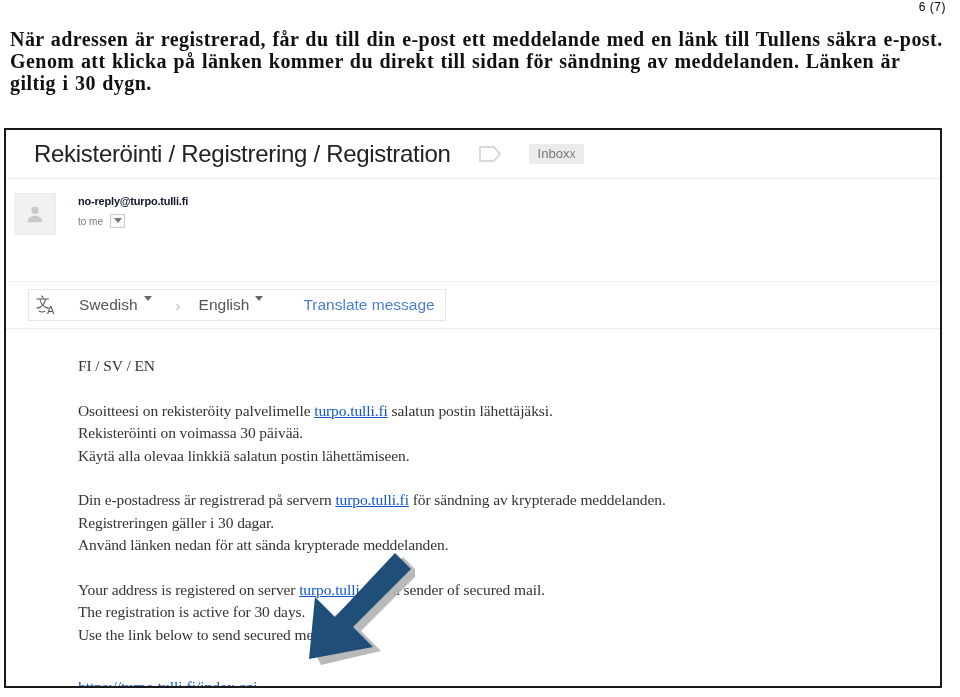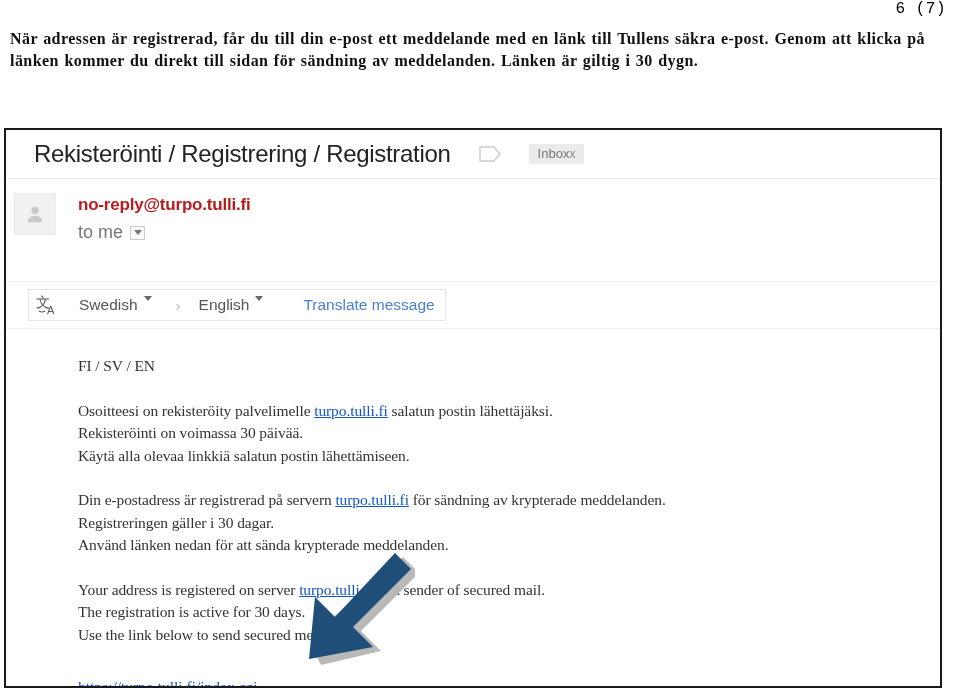--- a/index.html
+++ b/index.html
@@ -14,34 +14,34 @@
     overflow: hidden;
     font-family: "Liberation Serif", serif;
     color: #000000;
   }
 
   
   #page-number {
     position: absolute;
     top: 0px;
     right: 14px;
-    font-family: Liberation Mono, monospace;
-    font-size: 16px;
+    font-family: Liberation Sans, sans-serif;
+    font-size: 12px;
     letter-spacing: 0.5px;
     color: #000;
   }
 
   
   #intro-paragraph {
     position: absolute;
     top: 28px;
     left: 10px;
     width: 938px;
     font-family: "Liberation Serif", serif;
-    font-size: 16px;
+    font-size: 20px;
     font-weight: 700;
     line-height: 22px;
     letter-spacing: 0.45px;
     color: #111;
     word-spacing: 1px;
   }
 
   
   #email-screenshot {
     position: absolute;
@@ -113,30 +113,30 @@
     display: flex;
     align-items: center;
     justify-content: center;
     flex: none;
   }
   .sender-meta {
     margin-left: 22px;
     padding-top: 2px;
   }
   .sender-address {
-    font-size: 17px;
+    font-size: 11px;
     font-weight: 700;
-    color: #b91c1c;
+    color: #0f172a;
     letter-spacing: -0.2px;
   }
   .to-line {
     margin-top: 7px;
     display: flex;
     align-items: center;
-    font-size: 18px;
+    font-size: 10px;
     color: #777777;
   }
   .to-caret {
     margin-left: 7px;
     width: 15px;
     height: 14px;
     border: 1px solid #cccccc;
     background: #fafafa;
     display: flex;
     align-items: center;

